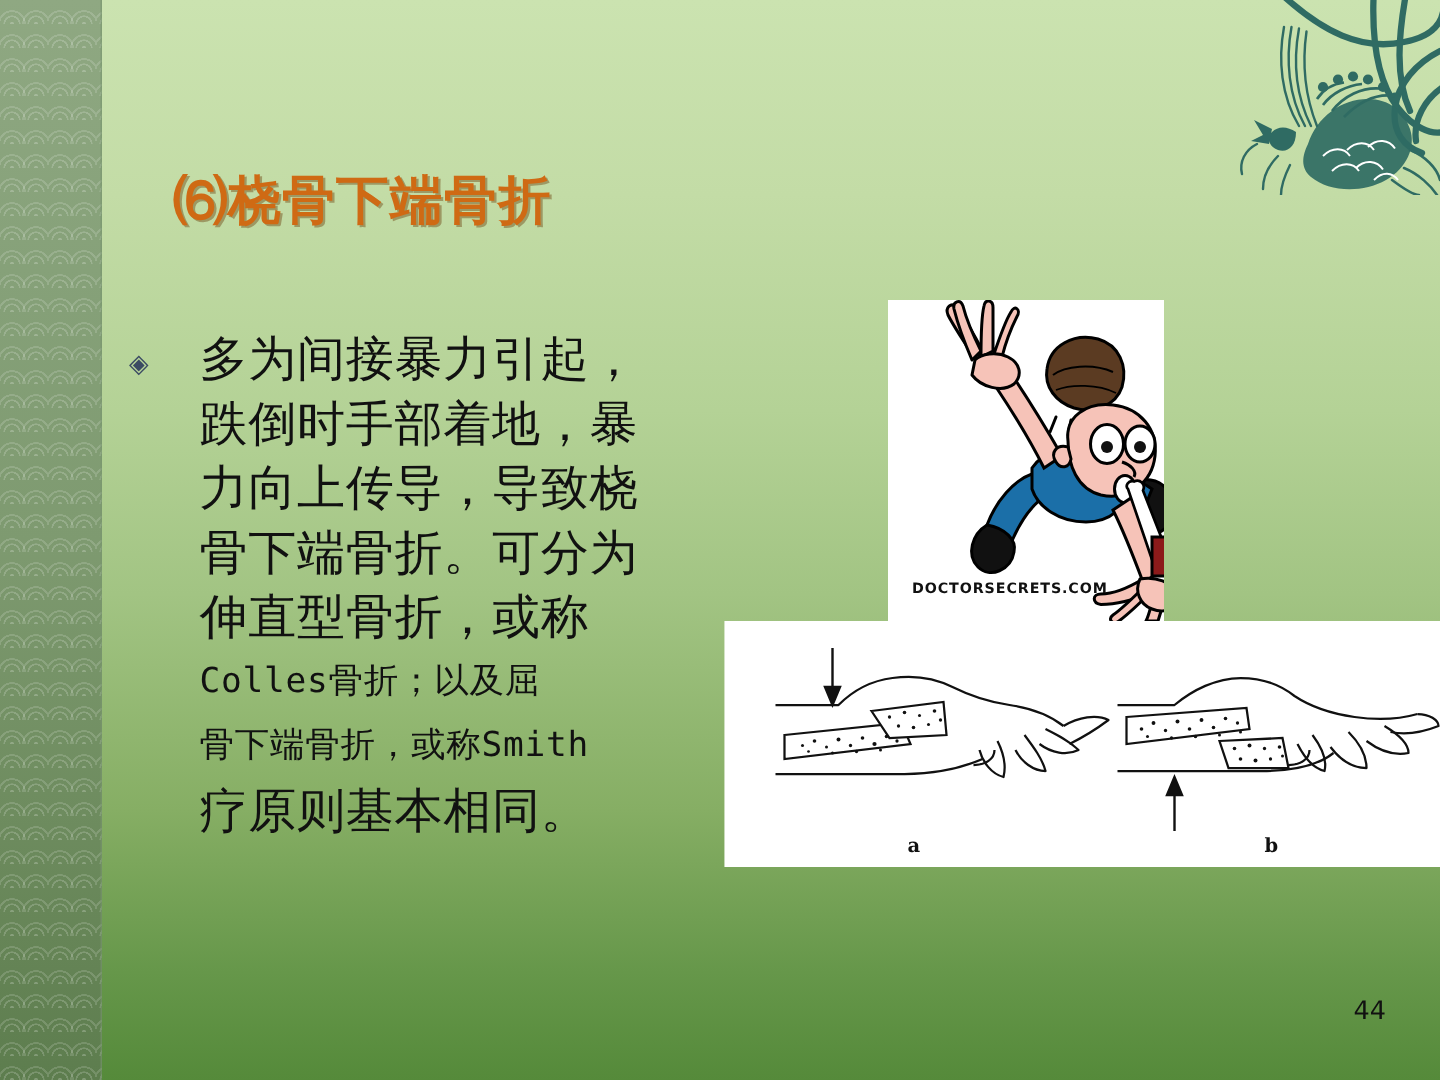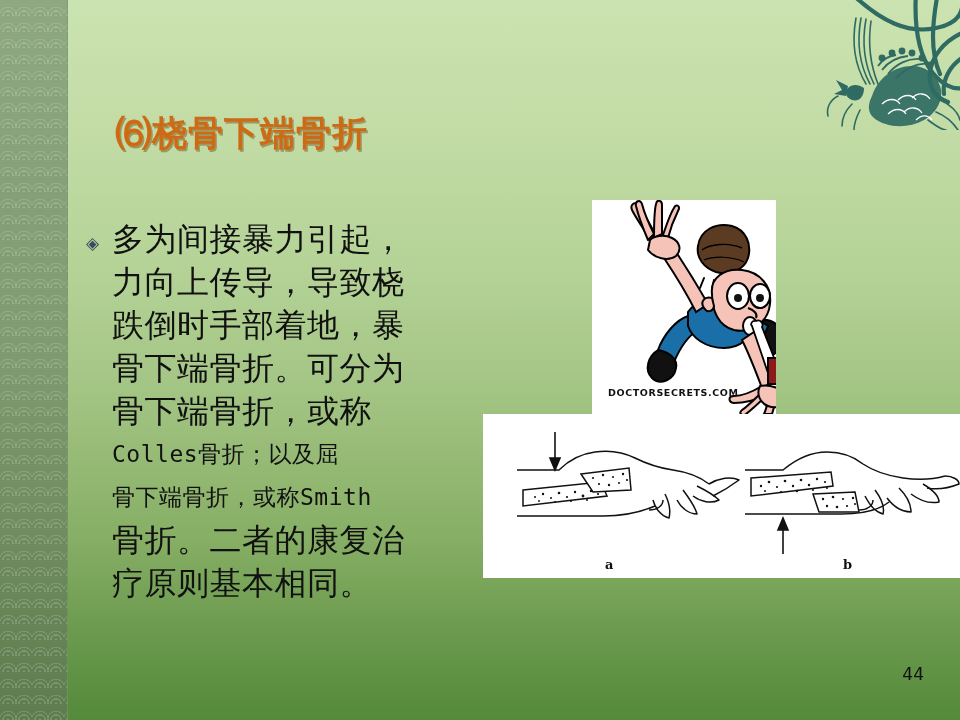--- a/index.html
+++ b/index.html
@@ -65,20 +65,21 @@
   .bullet {
     width:26px; flex:0 0 26px;
     font-size:17px; line-height:42px; color:#3b4a63;
     text-align:left; padding-top:4px;
   }
   .body-text {
     flex:1 1 auto;
     font-size:32px; line-height:43px; color:#111;
     letter-spacing:.5px;
     font-family:"DejaVu Sans","Liberation Sans",sans-serif;
+    margin-left:21px;
   }
   .body-text .ln { display:block; white-space:nowrap; }
   .body-text .ln.mono { font-family:"DejaVu Sans Mono","Liberation Mono",monospace; font-size:23px;}
 
   
   .cartoon-panel {
     position:absolute; left:592px; top:200px; width:184px; height:214px;
     background:#ffffff; overflow:hidden;
   }
   .cartoon-credit {
@@ -175,27 +176,26 @@
       </g>
     </svg>
   </div>
 
   <div class="title">⑹桡骨下端骨折</div>
 
   <div class="body-block">
     <div class="bullet">◈</div>
     <div class="body-text">
       <span class="ln">多为间接暴力引起，</span>
+      <span class="ln">跌倒时手部着地，暴</span>
       <span class="ln">力向上传导，导致桡</span>
-      <span class="ln">跌倒时手部着地，暴</span>
       <span class="ln">骨下端骨折。可分为</span>
-      <span class="ln">骨下端骨折，或称</span>
+      <span class="ln">伸直型骨折，或称</span>
       <span class="ln mono">Colles骨折；以及屈</span>
       <span class="ln mono">骨下端骨折，或称Smith</span>
-      <span class="ln">骨折。二者的康复治</span>
       <span class="ln">疗原则基本相同。</span>
     </div>
   </div>
 
   <div class="cartoon-panel">
     <svg width="216" height="214" viewBox="0 0 216 214" xmlns="http://www.w3.org/2000/svg">
       <rect width="216" height="214" fill="#ffffff"></rect>
 
       <g>
         <path d="M106 46 C108 30, 124 22, 140 26 C154 30, 160 44, 156 58 C152 70, 138 76, 124 72

